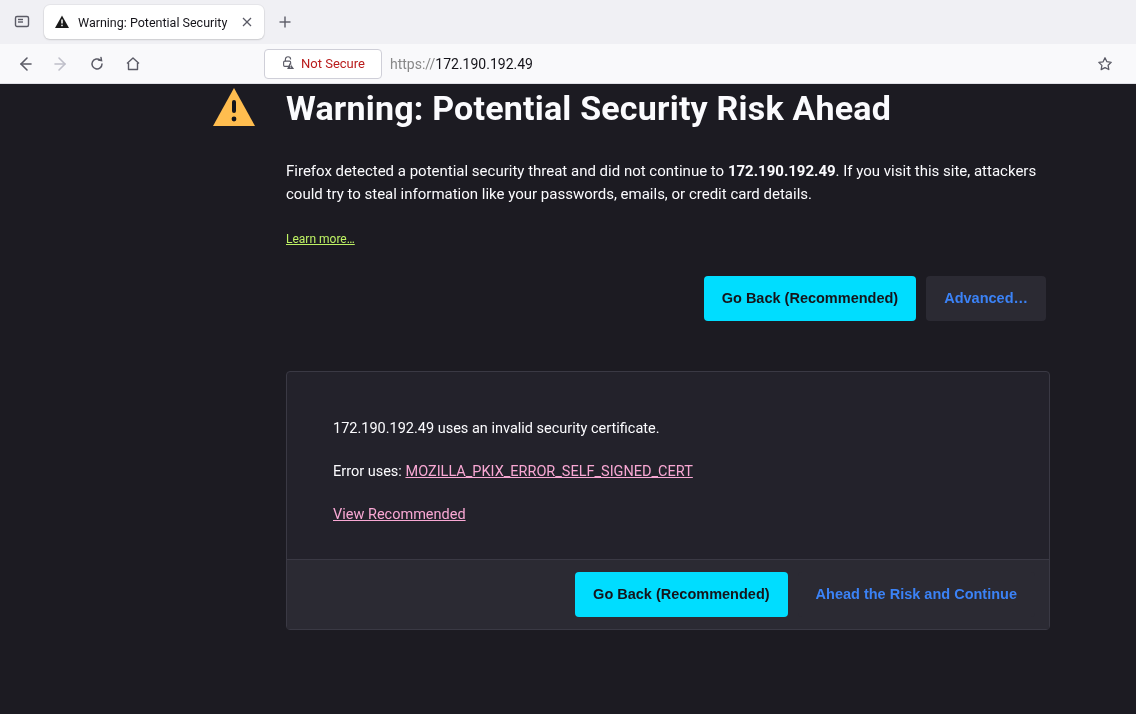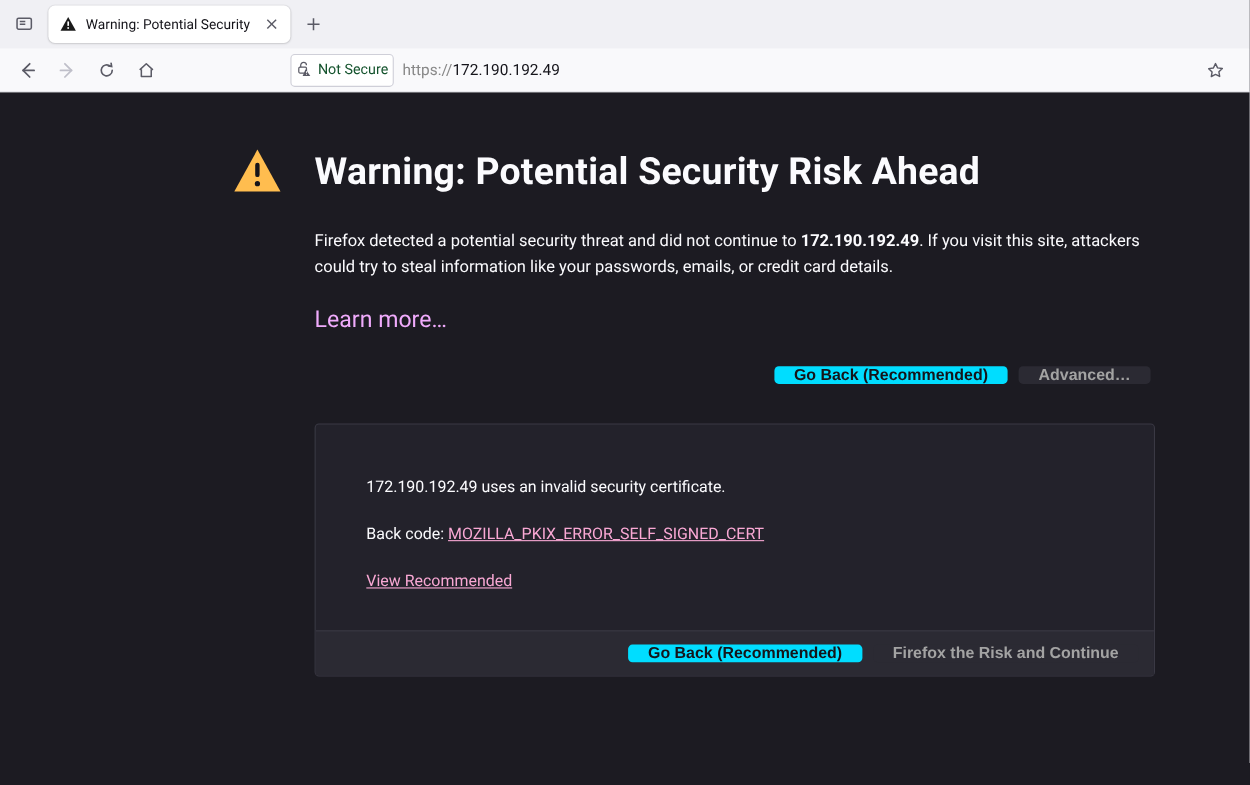--- a/index.html
+++ b/index.html
@@ -59,71 +59,70 @@
     color:#5b5b66;border-radius:4px;
   }
   .tbtn.disabled { color:#bfbfc9; }
   .urlbar-wrap { flex:1; display:flex; align-items:center; margin-left:110px; margin-right:6px; }
   .notsecure {
     height:30px;
     border:1px solid #cfcfd8;
     border-radius:4px;
     background:#fff;
     display:flex;align-items:center;gap:6px;
-    padding:0 4px;
+    padding:0 16px;
     font-size:13px;
-    color:#14532d;
+    color:#b91c1c;
     margin-right:6px;
   }
   .notsecure svg { width:14px;height:14px;color:#5b5b66; }
   .urlbar {
     flex:1;height:30px;display:flex;align-items:center;
     font-size:14px;color:#888;
     padding-left:2px;
     gap:0;
   }
   .urlbar .host { color:#15141a; }
   .star-btn { width:30px;height:30px;display:flex;align-items:center;justify-content:center;color:#5b5b66; }
   
   .content {
     background:#1c1b22;
     height: calc(714px - 44px - 40px);
     overflow:auto;
     color:#fbfbfe;
-    padding-top:48px;
   }
   .page {
     width: 840px;
     margin-left:210px;
   }
   .titlerow { display:flex; align-items:center; gap:28px; margin-bottom:28px;}
   .warn-icon { width:48px;height:48px;flex:none; }
   h1 { font-size:34px; font-weight:700; letter-spacing:0.2px; }
   .body-text {
     margin-left:76px;
     font-size:15px;
     line-height:1.55;
     color:#fbfbfe;
     max-width:760px;
   }
   .body-text p { margin-bottom:20px;margin-top:24px; }
   .body-text b { font-weight:700; }
-  a.link { color:#f0abfc; cursor:pointer; font-size:21px;}
+  a.link { color:#bef264; text-decoration:underline; cursor:pointer; font-size:12px;}
   .btnrow { display:flex; gap:10px; justify-content:flex-end; margin-top:26px; margin-left:76px; max-width:780px;}
   .btn {
-    height:16px; padding:0 18px; border-radius:4px; font-size:14.5px; font-weight:600;
+    height:45px; padding:0 18px; border-radius:4px; font-size:14.5px; font-weight:600;
     display:flex;align-items:center;justify-content:center;border:none;cursor:pointer;
   }
   .btn-primary { background:#00ddff; color:#15141a; }
-  .btn-secondary { background:#2b2a33; color:#a3a3a3; }
+  .btn-secondary { background:#2b2a33; color:#3b82f6; }
 
   
   .details {
     margin-left:76px;
-    margin-top:36px;
+    margin-top:50px;
     max-width:780px;
     border:1px solid #3a3944;
     background:#23222b;
     border-radius:4px;
   }
   .details-body {
     padding:46px 46px 34px 46px;
     font-size:14.5px;
     line-height:1.45;
     color:#fbfbfe;
@@ -246,24 +245,24 @@
       <div class="btnrow">
         <button class="btn btn-primary">Go Back (Recommended)</button>
         <button class="btn btn-secondary">Advanced…</button>
       </div>
     </div>
 
     <div class="details">
       <div class="details-body">
         <p>172.190.192.49 uses an invalid security certificate.</p>
         <p class="ecode">
-          <span>Back code: </span><a>MOZILLA_PKIX_ERROR_SELF_SIGNED_CERT</a>
+          <span>Error uses: </span><a>MOZILLA_PKIX_ERROR_SELF_SIGNED_CERT</a>
         </p>
         <a>View Recommended</a>
       </div>
       <div class="details-footer">
         <button class="btn btn-primary">Go Back (Recommended)</button>
-        <button class="btn btn-secondary">Firefox the Risk and Continue</button>
+        <button class="btn btn-secondary">Ahead the Risk and Continue</button>
       </div>
     </div>
 
   </div>
 </div>
 
 </body></html>

